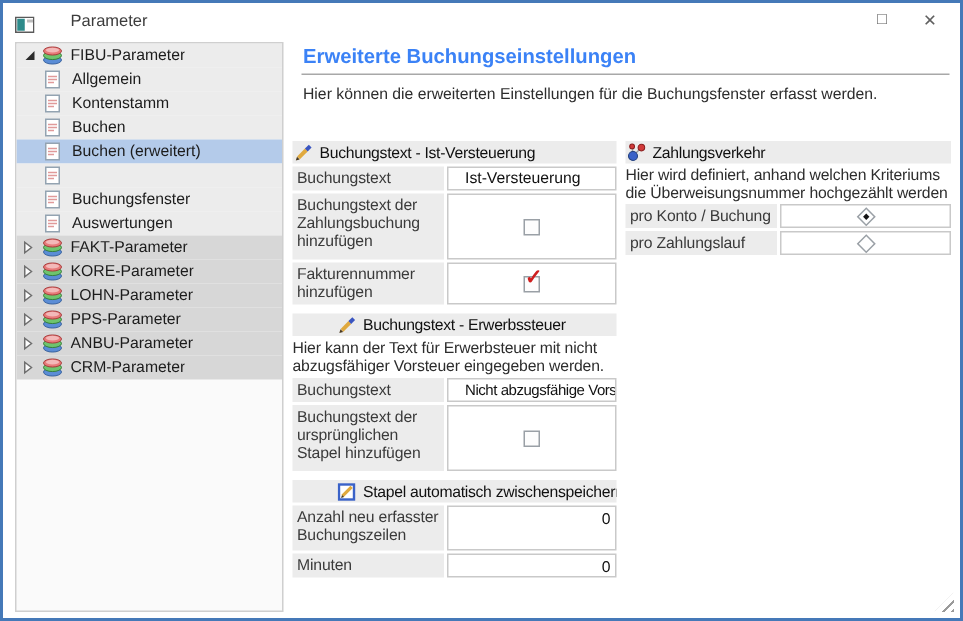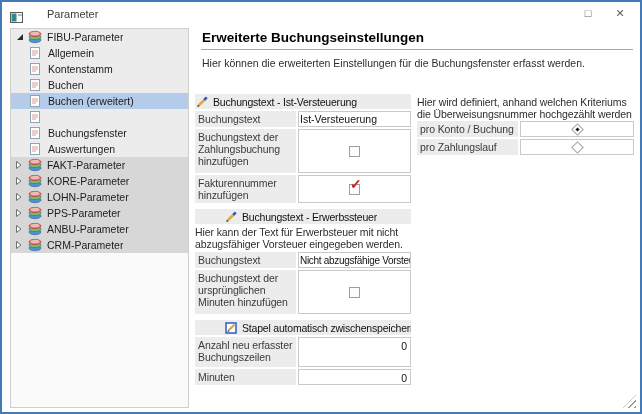--- a/index.html
+++ b/index.html
@@ -23,34 +23,34 @@
   .zone-light{background:#ececec;}
   .zone-dark{background:#d7d7d7;}
   .tree-row.selected{background:#b4cbea;}
   .expander{width:13px;height:10px;display:flex;align-items:center;justify-content:flex-start;flex:0 0 13px;}
   .exp-open{width:0;height:0;border-bottom:6px solid #2b2b2b;border-left:6px solid transparent;margin-left:2px;}
   .tree-icon{width:15px;height:14px;flex:0 0 15px;margin-right:4px;display:flex;align-items:center;}
   .tree-spacer{flex:0 0 14px;}
   .tree-label{overflow:hidden;text-overflow:ellipsis;}
 
   
-  .main-title{position:absolute;left:200px;top:28px;font-size:13.5px;font-weight:bold;color:#000000;white-space:nowrap;}
+  .main-title{position:absolute;left:200px;top:28px;font-size:13.5px;font-weight:bold;color:#3b82f6;white-space:nowrap;}
   .main-rule{position:absolute;left:199px;top:47px;width:432px;height:1px;background:#a8a8a8;}
   .main-sub{position:absolute;left:200px;top:55px;font-size:10.5px;color:#2d2d2d;white-space:nowrap;}
 
   .col-left{position:absolute;left:193px;top:92px;width:216px;}
   .col-right{position:absolute;left:415px;top:92px;width:217px;}
 
   .section-header{height:15px;background:#ececec;display:flex;align-items:center;gap:4px;padding:0 1px;font-size:10.5px;color:#101010;white-space:nowrap;overflow:hidden;letter-spacing:-0.2px;}
   .section-header .sh-icon{flex:0 0 13px;width:13px;height:13px;}
   .section-desc{margin-top:2px;height:24px;font-size:10.5px;line-height:12px;color:#2d2d2d;letter-spacing:-0.1px;}
   .ptable{margin-top:2px;display:flex;flex-direction:column;gap:2px;}
   .prow{display:flex;gap:2px;}
   .pcell-label{width:101px;flex:0 0 101px;background:#ececec;font-size:10.5px;color:#3a3a3a;padding:2px 2px 2px 3px;line-height:12px;box-sizing:border-box;letter-spacing:-0.1px;}
-  .pcell-value{flex:1;background:#fff;border:1px solid #c9c9c9;box-sizing:border-box;font-size:10.5px;color:#111;display:flex;align-items:center;padding:0 1px;overflow:hidden;white-space:nowrap;}
+  .pcell-value{flex:1;background:#fff;border:1px solid #c9c9c9;box-sizing:border-box;font-size:10.5px;color:#111;display:flex;align-items:center;padding:0 11px;overflow:hidden;white-space:nowrap;}
   .pcell-value.fit{font-size:10px;letter-spacing:-0.3px;}
   .pcell-value.center{justify-content:center;}
   .pcell-value.num{justify-content:flex-end;align-items:flex-start;padding:2px 3px 0 0;}
   .h16{height:16px;}.h28{height:28px;}.h30{height:30px;}.h44{height:44px;}
   .mt6{margin-top:6px;padding-left:30px;}
 
   
   .cb{width:11px;height:11px;border:1px solid #9aa0a6;background:#fdfdfd;position:relative;box-sizing:border-box;}
   .cb .check{position:absolute;left:0px;top:-8px;color:#cf1f1f;font-size:14px;font-weight:bold;line-height:14px;}
 
@@ -327,21 +327,21 @@
       </span>
       <span>Buchungstext - Erwerbssteuer</span>
     </div>
     <div class="section-desc">Hier kann der Text für Erwerbsteuer mit nicht abzugsfähiger Vorsteuer eingegeben werden.</div>
     <div class="ptable">
       <div class="prow">
         <div class="pcell-label h16">Buchungstext</div>
         <div class="pcell-value h16 fit">Nicht abzugsfähige Vorsteuer</div>
       </div>
       <div class="prow">
-        <div class="pcell-label h44">Buchungstext der ursprünglichen Minuten hinzufügen</div>
+        <div class="pcell-label h44">Buchungstext der ursprünglichen Stapel hinzufügen</div>
         <div class="pcell-value h44 center">
           <span class="cb"></span>
         </div>
       </div>
     </div>
 
     <div class="section-header mt6">
       <span class="sh-icon">
         <svg width="13" height="13" viewBox="0 0 13 13">
           <rect x="1" y="2" width="10" height="10" fill="#fff" stroke="#3a62c8" stroke-width="1.6"></rect>
@@ -359,20 +359,32 @@
       <div class="prow">
         <div class="pcell-label h16">Minuten</div>
         <div class="pcell-value h16 num">0</div>
       </div>
     </div>
 
   </div>
 
   <div class="col-right">
 
+    <div class="section-header">
+      <span class="sh-icon">
+        <svg width="13" height="13" viewBox="0 0 13 13">
+          <line x1="4" y1="9" x2="9.5" y2="3.5" stroke="#9a9a9a" stroke-width="1"></line>
+          <line x1="4" y1="9" x2="3.5" y2="3" stroke="#9a9a9a" stroke-width="1"></line>
+          <circle cx="4" cy="9" r="3" fill="#3a62c8" stroke="#23407e" stroke-width="0.7"></circle>
+          <circle cx="9.6" cy="3.4" r="2.2" fill="#d23a3a" stroke="#8a1f1f" stroke-width="0.7"></circle>
+          <circle cx="3.4" cy="2.6" r="1.6" fill="#d23a3a" stroke="#8a1f1f" stroke-width="0.7"></circle>
+        </svg>
+      </span>
+      <span>Zahlungsverkehr</span>
+    </div>
     <div class="section-desc">Hier wird definiert, anhand welchen Kriteriums die Überweisungsnummer hochgezählt werden soll.</div>
     <div class="ptable" style="margin-top:1px;">
       <div class="prow">
         <div class="pcell-label h16">pro Konto / Buchung</div>
         <div class="pcell-value h16 center">
           <span class="diamond">
               <span class="dot"></span>
             </span>
         </div>
       </div>

